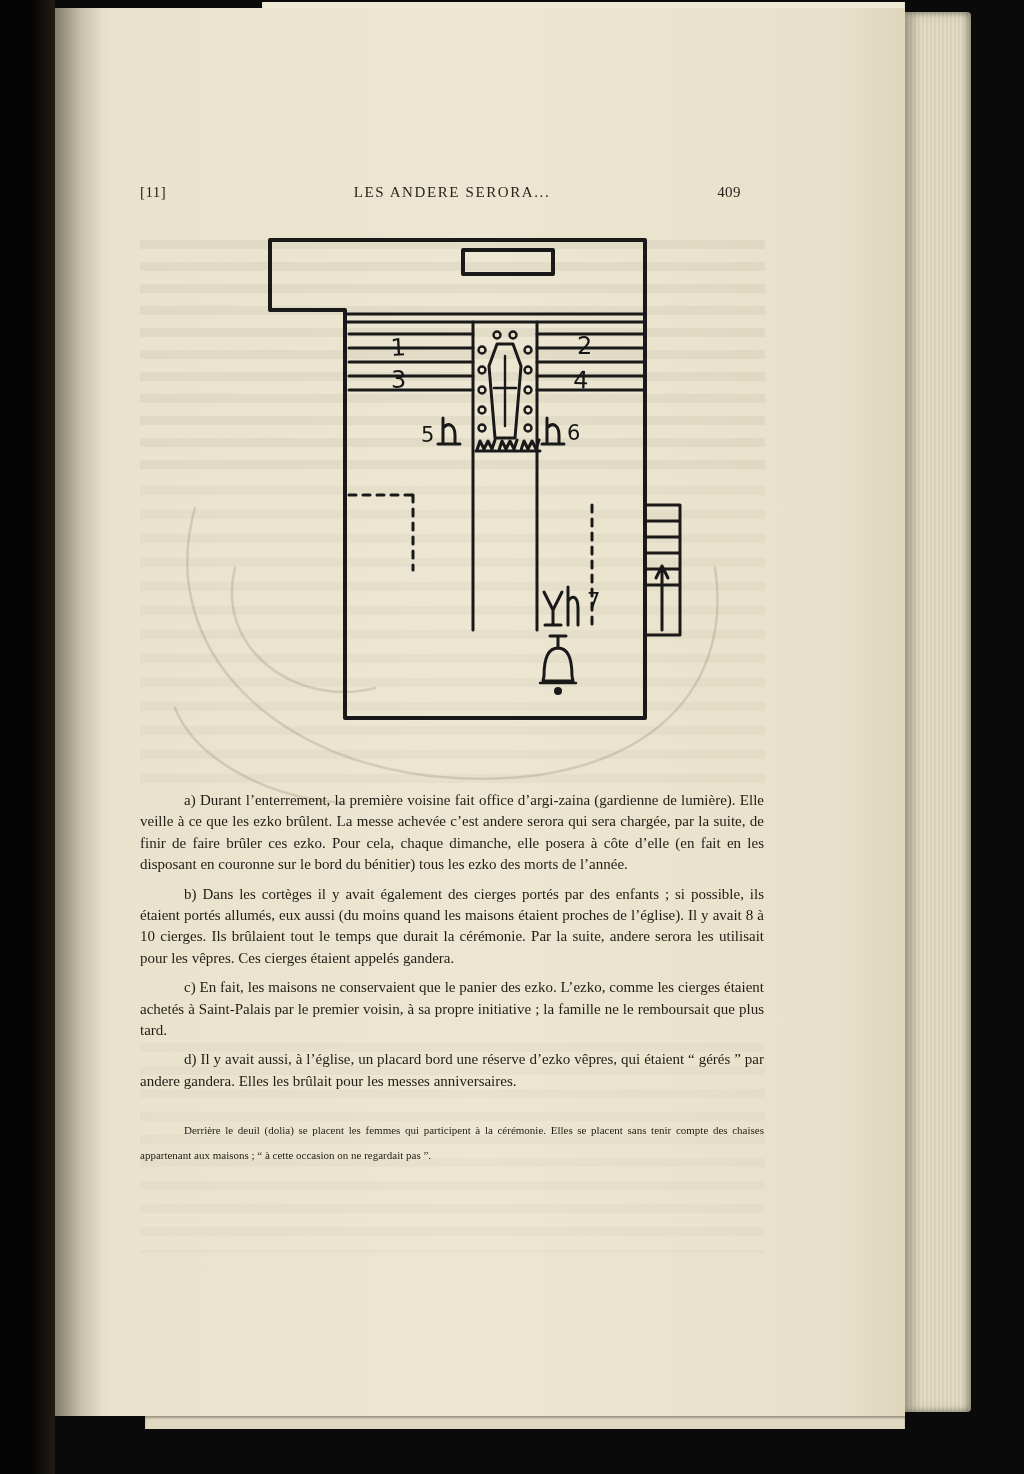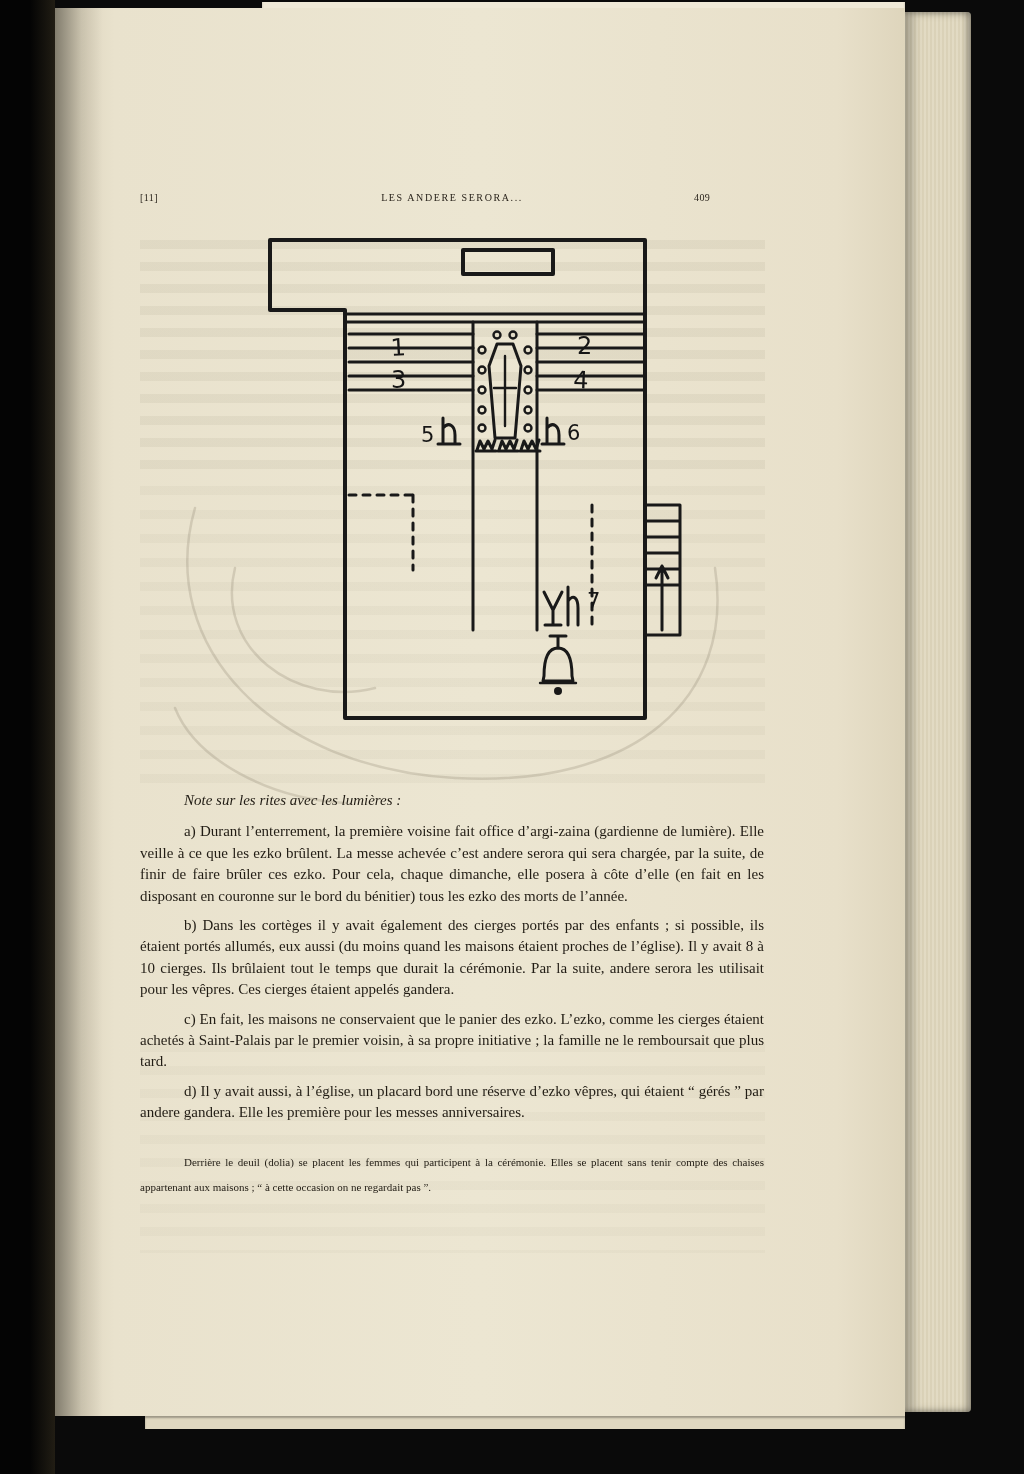--- a/index.html
+++ b/index.html
@@ -14,24 +14,24 @@
   .edge-bottom{position:absolute;left:145px;top:1416px;width:760px;height:13px;background:#e0d8c0;
     box-shadow:inset 0 2px 2px rgba(0,0,0,.3);}
   .stack-right{position:absolute;left:905px;top:12px;width:66px;height:1400px;border-radius:0 4px 4px 0;
     background:repeating-linear-gradient(90deg,#e6dfc9 0px,#d6cdb2 2px,#e6dfc9 4px);
     box-shadow:inset 8px 0 10px rgba(0,0,0,.25), inset -4px 0 6px rgba(0,0,0,.35);}
   .page{position:absolute;left:55px;top:8px;width:850px;height:1408px;
     background:linear-gradient(90deg,#d8cfb6 0%,#e9e2cd 7%,#ece6d2 50%,#e8e0ca 92%,#ded5bc 100%);}
   .gutter-shadow{position:absolute;left:0;top:0;width:48px;height:100%;
     background:linear-gradient(90deg,rgba(0,0,0,.40),rgba(0,0,0,.10) 55%,rgba(0,0,0,0));}
   .header{position:absolute;left:85px;top:176px;width:624px;display:flex;align-items:baseline;
-    font-size:10px;color:#2a241c;letter-spacing:.4px;}
+    font-size:15px;color:#2a241c;letter-spacing:.4px;}
   .header .sec{width:70px;}
-  .header .title{flex:1;text-align:center;letter-spacing:1.6px;margin-top:8px;}
-  .header .pno{width:70px;text-align:left;}
+  .header .title{flex:1;text-align:center;letter-spacing:1.6px;}
+  .header .pno{width:70px;text-align:center;}
   .bleed{position:absolute;pointer-events:none;}
   .b1{left:85px;top:232px;width:625px;height:235px;
     background:repeating-linear-gradient(180deg,rgba(122,116,90,.085) 0 9px,rgba(0,0,0,0) 9px 22px);}
   .b2{left:85px;top:478px;width:625px;height:300px;
     background:repeating-linear-gradient(180deg,rgba(122,116,90,.055) 0 9px,rgba(0,0,0,0) 9px 24px);}
   .b3{left:85px;top:1035px;width:625px;height:210px;
     background:repeating-linear-gradient(180deg,rgba(122,116,90,.045) 0 9px,rgba(0,0,0,0) 9px 23px);}
   .sketch{position:absolute;left:60px;top:440px;width:700px;height:380px;}
   .sketch path{stroke:rgba(108,102,82,.20);stroke-width:2.5;fill:none;stroke-linecap:round;}
   .diagram{position:absolute;left:210px;top:230px;width:420px;height:485px;}
@@ -163,20 +163,19 @@
     <text class="dlabel" x="126" y="118" transform="rotate(-3 126 118)">1</text>
     <text class="dlabel" x="312" y="116">2</text>
     <text class="dlabel" x="126" y="150">3</text>
     <text class="dlabel" x="308" y="150" transform="rotate(2 308 150)">4</text>
     <text class="dlabel sm" x="156" y="204">5</text>
     <text class="dlabel sm" x="302" y="202">6</text>
     <text class="dlabel sm" x="322" y="370">7</text>
   </svg>
 
   <div class="textblock">
-    <p class="note-heading">Note sur les rites avec les lumières :</p>
     <p><span>a) Durant l’enterrement, la première voisine fait office d’</span><span class="it">argi-zaina</span><span> (gardienne de lumière). Elle veille à ce que les </span><span class="it">ezko</span><span> brûlent. La messe achevée c’est </span><span class="it">andere serora</span><span> qui sera chargée, par la suite, de finir de faire brûler ces </span><span class="it">ezko.</span><span> Pour cela, chaque dimanche, elle posera à côte d’elle (en fait en les disposant en couronne sur le bord du bénitier) tous les </span><span class="it">ezko</span><span> des morts de l’année.</span></p>
     <p><span>b) Dans les cortèges il y avait également des cierges portés par des enfants ; si possible, ils étaient portés allumés, eux aussi (du moins quand les maisons étaient proches de l’église). Il y avait 8 à 10 cierges. Ils brûlaient tout le temps que durait la cérémonie. Par la suite, </span><span class="it">andere serora</span><span> les utilisait pour les vêpres. Ces cierges étaient appelés </span><span class="it">gandera.</span></p>
     <p><span>c) En fait, les maisons ne conservaient que le panier des </span><span class="it">ezko.</span><span> L’</span><span class="it">ezko,</span><span> comme les cierges étaient achetés à Saint-Palais par le premier voisin, à sa propre initiative ; la famille ne le remboursait que plus tard.</span></p>
-    <p><span>d) Il y avait aussi, à l’église, un placard bord une réserve d’</span><span class="it">ezko</span><span> vêpres, qui étaient “ gérés ” par </span><span class="it">andere gandera.</span><span> Elle les première pour les messes anniversaires.</span></p>
+    <p><span>d) Il y avait aussi, à l’église, un placard bord une réserve d’</span><span class="it">ezko</span><span> vêpres, qui étaient “ gérés ” par </span><span class="it">andere gandera.</span><span> Elles les brûlait pour les messes anniversaires.</span></p>
     <p class="closing"><span>Derrière le deuil </span><span class="it">(dolia)</span><span> se placent les femmes qui participent à la cérémonie. Elles se placent sans tenir compte des chaises appartenant aux maisons ; “ à cette occasion on ne regardait pas ”.</span></p>
   </div>
 </div>
 
 </body></html>

